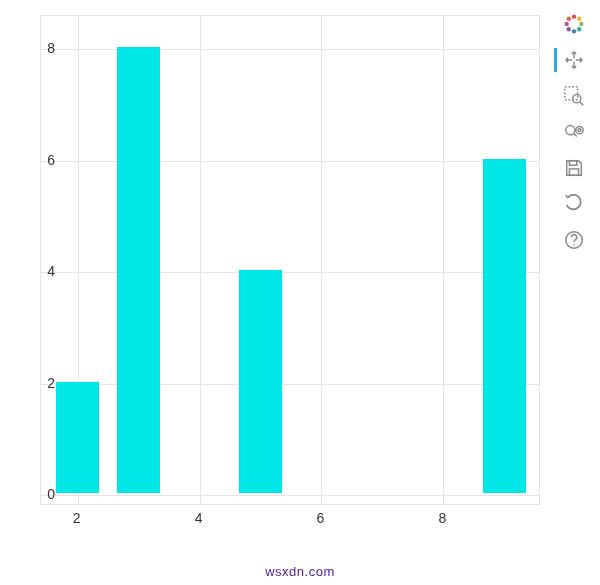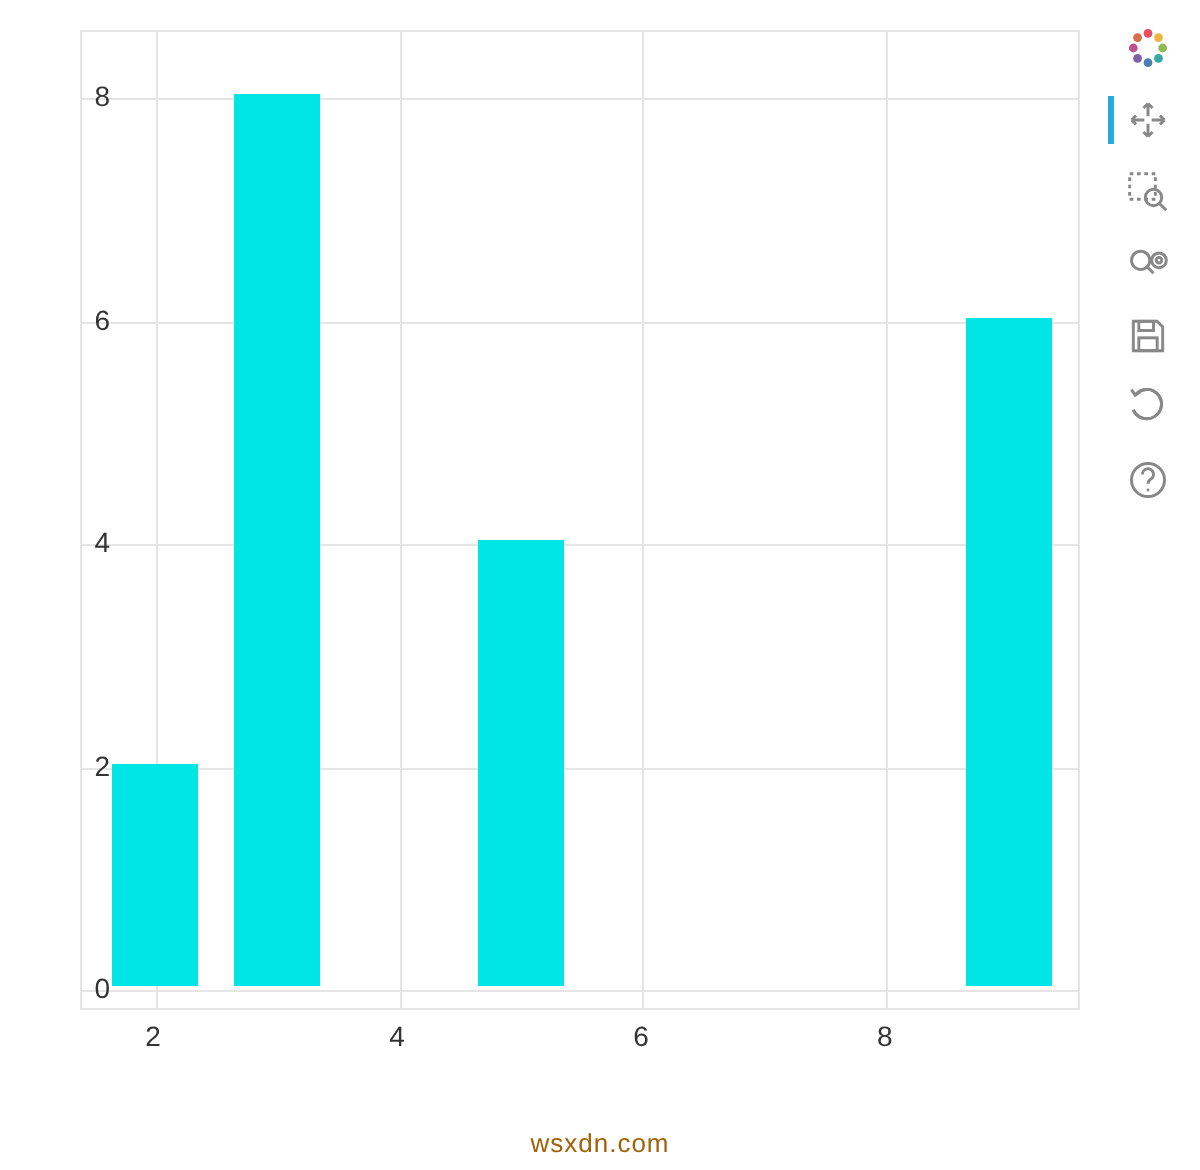--- a/index.html
+++ b/index.html
@@ -90,21 +90,21 @@
       width: 3px;
       background: #26aae1;
     }
     .tool svg { width: 22px; height: 22px; }
     .watermark {
       position: absolute;
       bottom: 6px;
       left: 50%;
       transform: translateX(-50%);
       font-size: 13px;
-      color: #a16207;
+      color: #4c1d95;
       letter-spacing: 0.5px;
     }
   </style>
 </head>
 <body>
 
 <div class="chart-wrapper">
   <div class="plot-area" id="plot">
       <div class="grid-line-h" style="top: 478.864px;"></div>
       <div class="grid-line-h" style="top: 367.5px;"></div>

